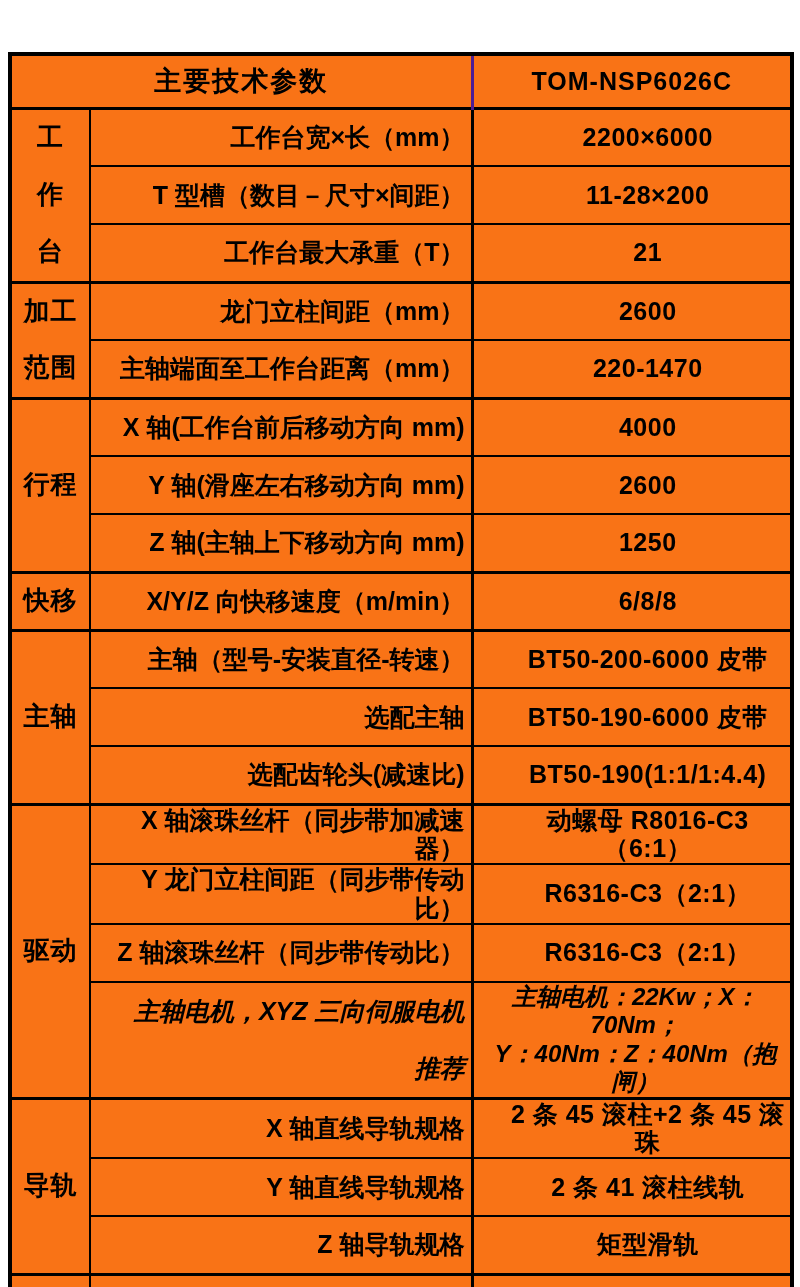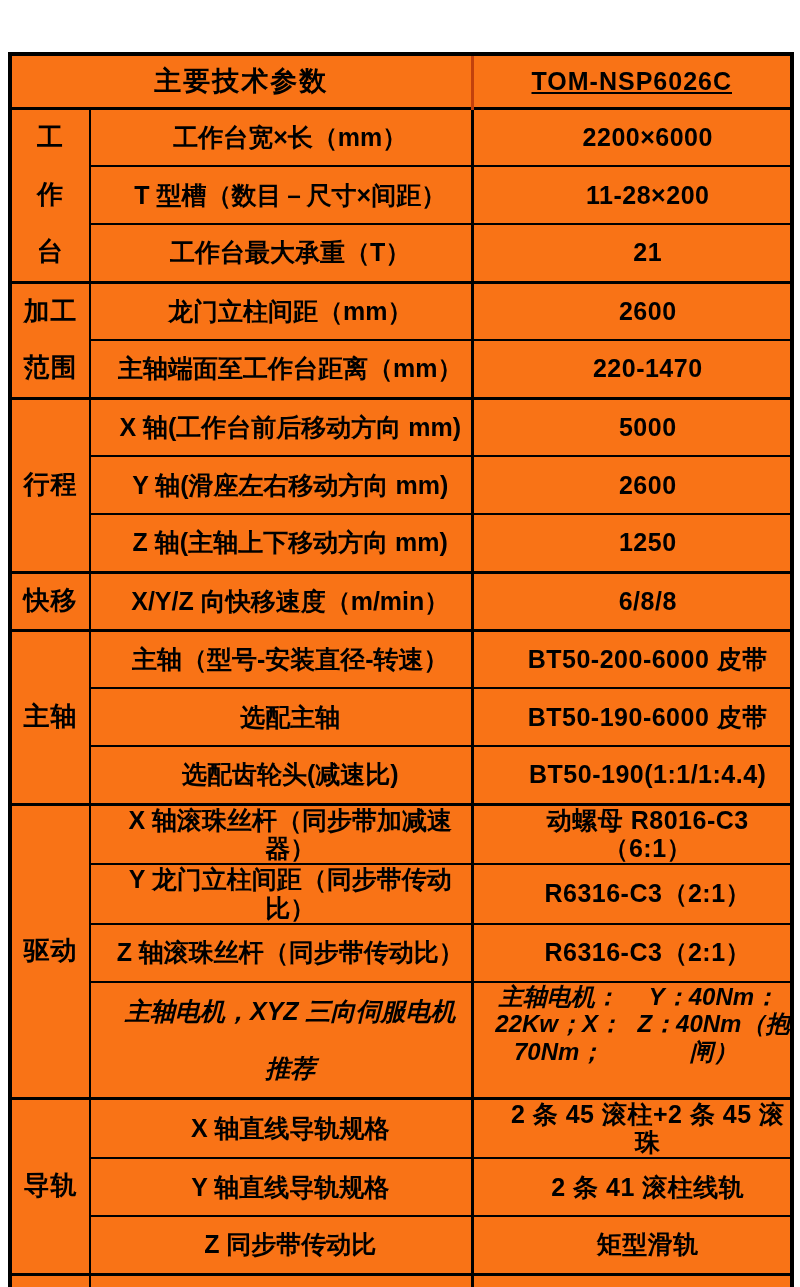--- a/index.html
+++ b/index.html
@@ -46,22 +46,21 @@
 
   th.hdr-param {
     font-size: 27px;
     text-align: center;
     letter-spacing: 2px;
   }
   th.hdr-model {
     font-size: 25px;
     text-align: center;
     letter-spacing: 1px;
-    border-left: 3px solid #c2410c;
-    text-decoration: underline;
+    border-left: 3px solid #4c1d95;
   }
 
   td.group-cell {
     position: relative;
     text-align: center;
     font-size: 26px;
   }
   td.group-cell .gstack {
     position: absolute;
     inset: 0;
@@ -70,21 +69,21 @@
     justify-content: space-around;
     align-items: center;
   }
   td.group-cell .gstack span {
     display: block;
     letter-spacing: 1px;
     white-space: nowrap;
   }
 
   td.param {
-    text-align: center;
+    text-align: right;
     padding-left: 25px;
     padding-right: 6px;
     border-right: 3px solid #000;
   }
   td.value {
     text-align: center;
     letter-spacing: 0.5px;
     padding-left: 32px;
   }
 
@@ -94,21 +93,21 @@
   }
   tr.row-double td.value-left {
     position: relative;
     font-size: 24px;
     letter-spacing: 0;
   }
   tr.row-double td.value-left .vstack {
     position: absolute;
     inset: 0;
     display: flex;
-    flex-direction: row;
+    flex-direction: column;
     justify-content: space-around;
     align-items: flex-start;
     padding-left: 7px;
   }
 </style>
 </head>
 <body>
 
 <div class="sheet">
 <table class="spec">
@@ -159,21 +158,21 @@
     <td class="value">220-1470</td>
   </tr>
 
   <tr class="row section-top">
     <td class="group-cell" rowspan="3">
       <div class="gstack">
         <span>行程</span>
       </div>
     </td>
     <td class="param">X 轴(工作台前后移动方向 mm)</td>
-    <td class="value">5000</td>
+    <td class="value">4000</td>
   </tr>
   <tr class="row">
     <td class="param">Y 轴(滑座左右移动方向 mm)</td>
     <td class="value">2600</td>
   </tr>
   <tr class="row">
     <td class="param">Z 轴(主轴上下移动方向 mm)</td>
     <td class="value">1250</td>
   </tr>
 
@@ -239,21 +238,21 @@
       </div>
     </td>
     <td class="param">X 轴直线导轨规格</td>
     <td class="value">2 条 45 滚柱+2 条 45 滚珠</td>
   </tr>
   <tr class="row">
     <td class="param">Y 轴直线导轨规格</td>
     <td class="value">2 条 41 滚柱线轨</td>
   </tr>
   <tr class="row">
-    <td class="param">Z 同步带传动比</td>
+    <td class="param">Z 轴导轨规格</td>
     <td class="value">矩型滑轨</td>
   </tr>
 
   <tr class="row section-top">
     <td class="group-cell"></td>
     <td class="param">光机重量约（T）</td>
     <td class="value">49</td>
   </tr>
 
 </tbody>

